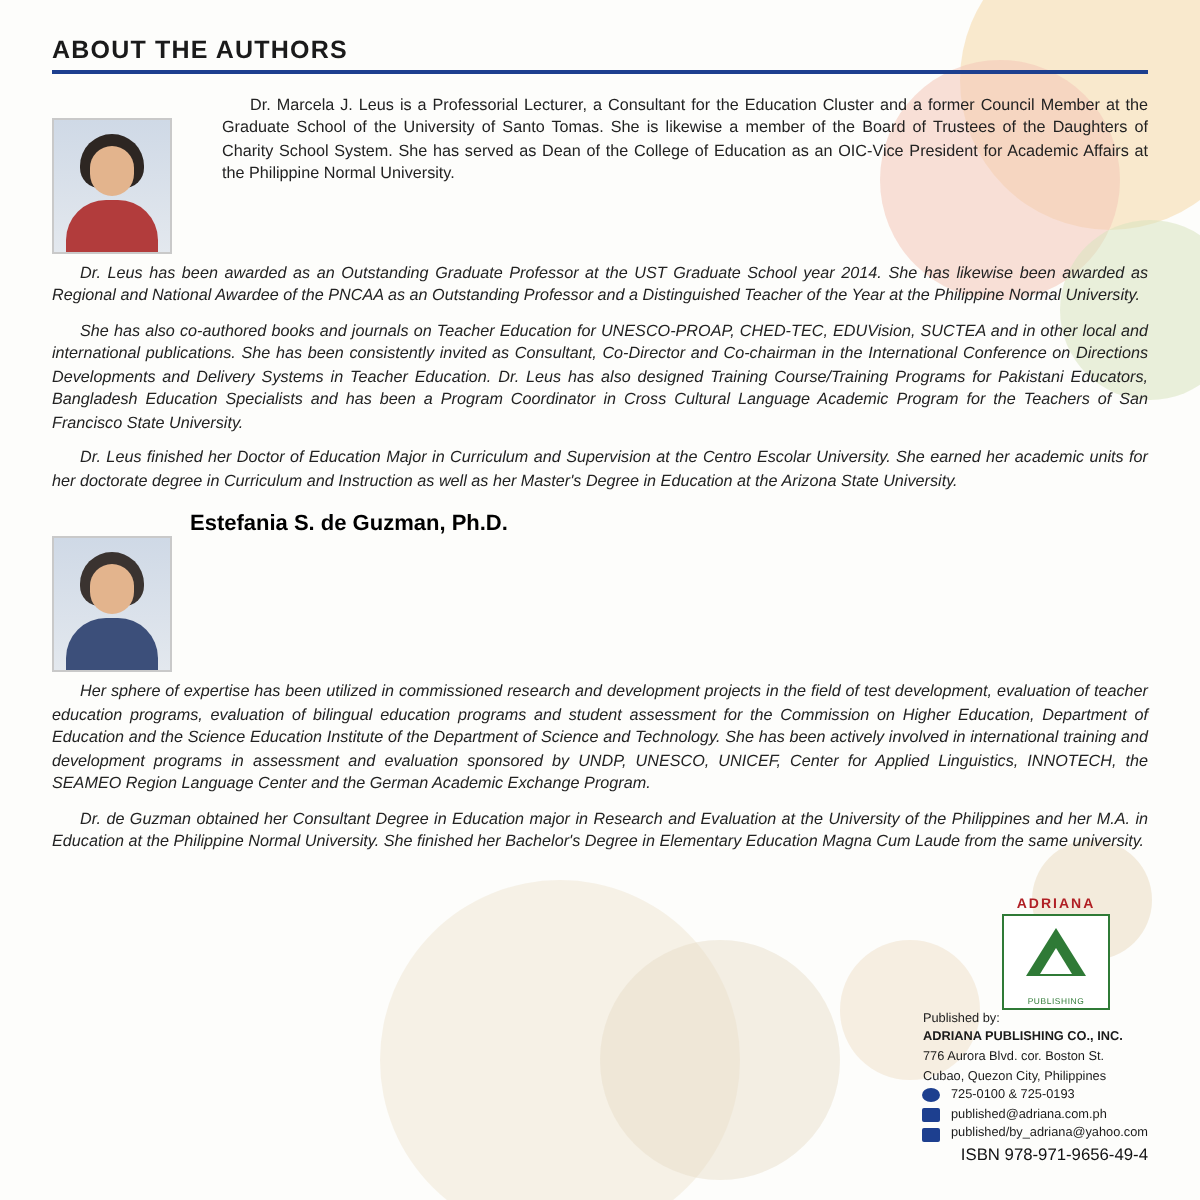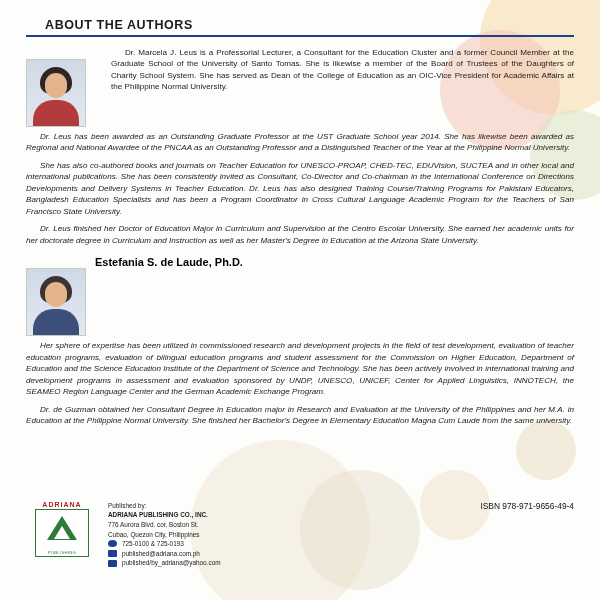--- a/index.html
+++ b/index.html
@@ -40,21 +40,20 @@
     z-index: 2;
     padding: 18px 26px 0 26px;
   }
 
   .section-title {
     font-size: 12.5px;
     font-weight: bold;
     letter-spacing: .6px;
     color: #1a1a1a;
     padding-bottom: 3px;
-    margin-left: 19px;
   }
   .title-rule {
     border-bottom: 2px solid #1d3f8f;
     margin-bottom: 10px;
     width: 100%;
   }
 
   .author-block {
     display: flex;
     align-items: flex-start;
@@ -117,26 +116,28 @@
     color: #222;
     text-align: justify;
     margin: 0 0 6px 0;
     font-style: italic;
   }
   .indent { text-indent: 14px; }
 
   
   .footer {
     position: absolute;
-    left: 0; bottom: 16px;
+    left: 0; bottom: 0;
     width: 600px;
     z-index: 3;
     padding: 0 26px 16px 26px;
     box-sizing: border-box;
     display: flex;
+    align-items: flex-end;
+    flex-direction: column;
   }
   .pub-logo {
     width: 72px;
     min-width: 72px;
     margin-right: 10px;
   }
   .pub-logo .brand {
     font-size: 7px;
     font-weight: bold;
     color: #b01f24;
@@ -242,21 +243,21 @@
     <p class="full-para indent">She has also co-authored books and journals on Teacher Education for UNESCO-PROAP, CHED-TEC, EDUVision, SUCTEA and in other local and international publications.  She has been consistently invited as Consultant, Co-Director and Co-chairman in the International Conference on Directions Developments and Delivery Systems in Teacher Education. Dr. Leus has also designed Training Course/Training Programs for Pakistani Educators, Bangladesh Education Specialists and has been a Program Coordinator in Cross Cultural Language Academic Program for the Teachers of San Francisco State University.</p>
     <p class="full-para indent">Dr. Leus finished her Doctor of Education Major in Curriculum and Supervision at the Centro Escolar University.  She earned her academic units for her doctorate degree in Curriculum and Instruction as well as her Master's Degree in Education at the Arizona State University.</p>
 
     <div class="author-block" style="margin-top:10px;">
       <div class="photo photo2">
         <div class="hair"></div>
         <div class="face"></div>
         <div class="body"></div>
       </div>
       <div class="author-text">
-        <div class="author-name">Estefania S. de Laude, Ph.D.</div>
+        <div class="author-name">Estefania S. de Guzman, Ph.D.</div>
       </div>
     </div>
     <p class="full-para indent">Her sphere of expertise has been utilized in commissioned research and development projects in the field of test development, evaluation of teacher education programs, evaluation of bilingual education programs and student assessment for the Commission on  Higher Education, Department of Education and the Science Education Institute of the Department of Science and Technology. She has been actively  involved in international  training and development programs in assessment and evaluation sponsored by UNDP, UNESCO, UNICEF, Center for Applied Linguistics, INNOTECH, the SEAMEO Region Language Center and the German Academic Exchange Program.</p>
     <p class="full-para indent">Dr. de Guzman obtained her Consultant Degree in Education major in Research and Evaluation at the University of the Philippines and her M.A. in Education at the Philippine Normal University. She finished her Bachelor's Degree in Elementary Education Magna Cum Laude from the same university.</p>
 
   </div>
 
   <div class="footer">
 
     <div class="pub-logo">

